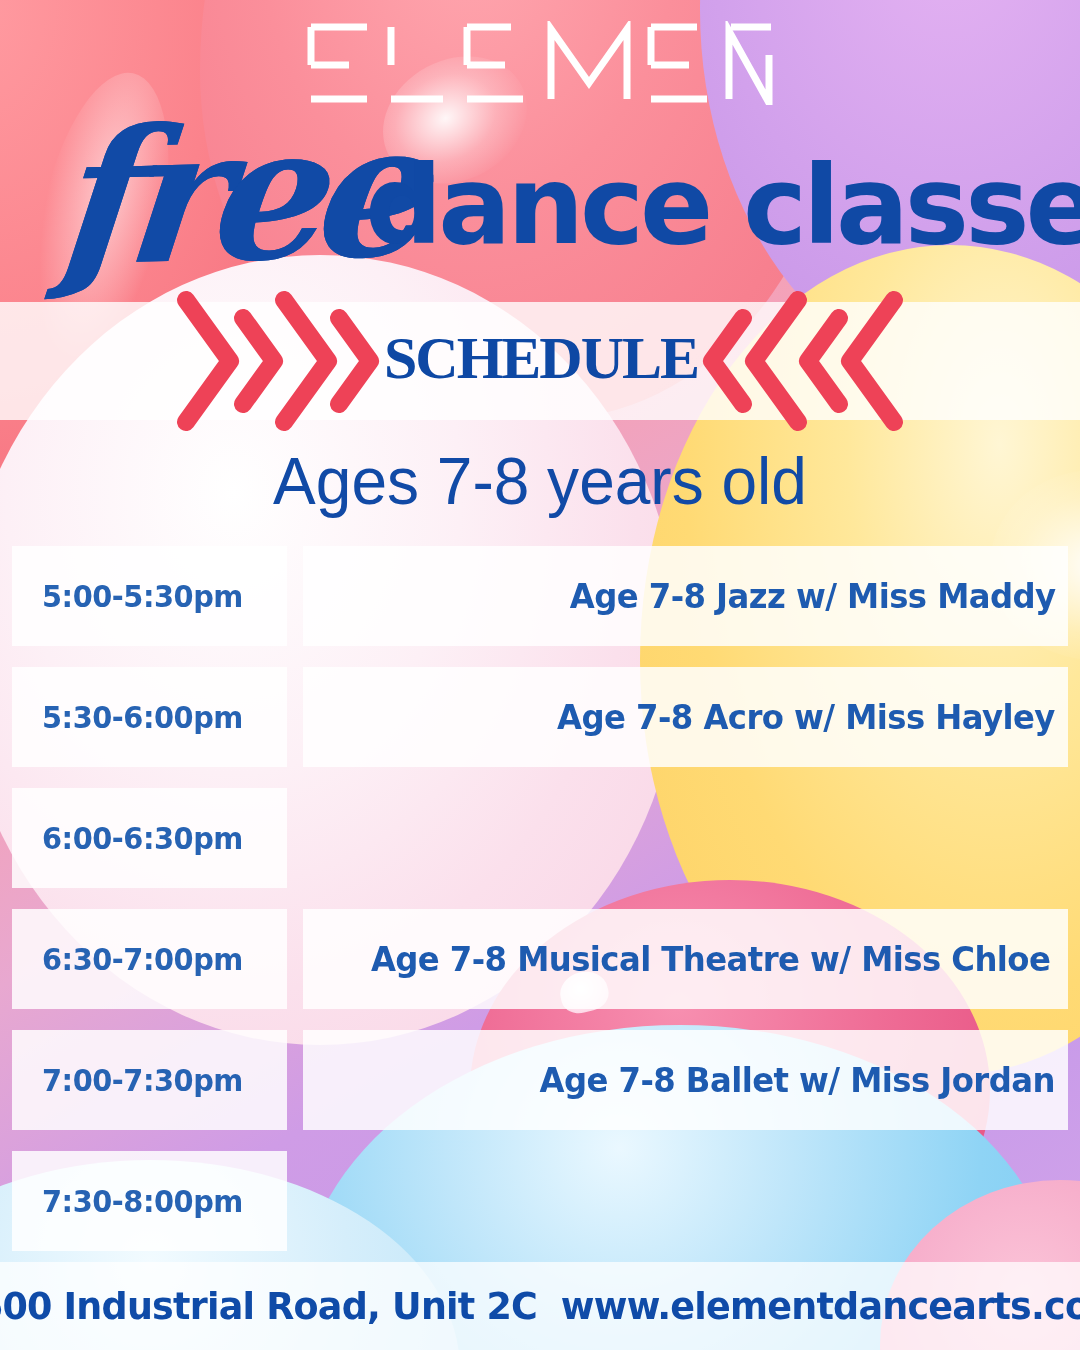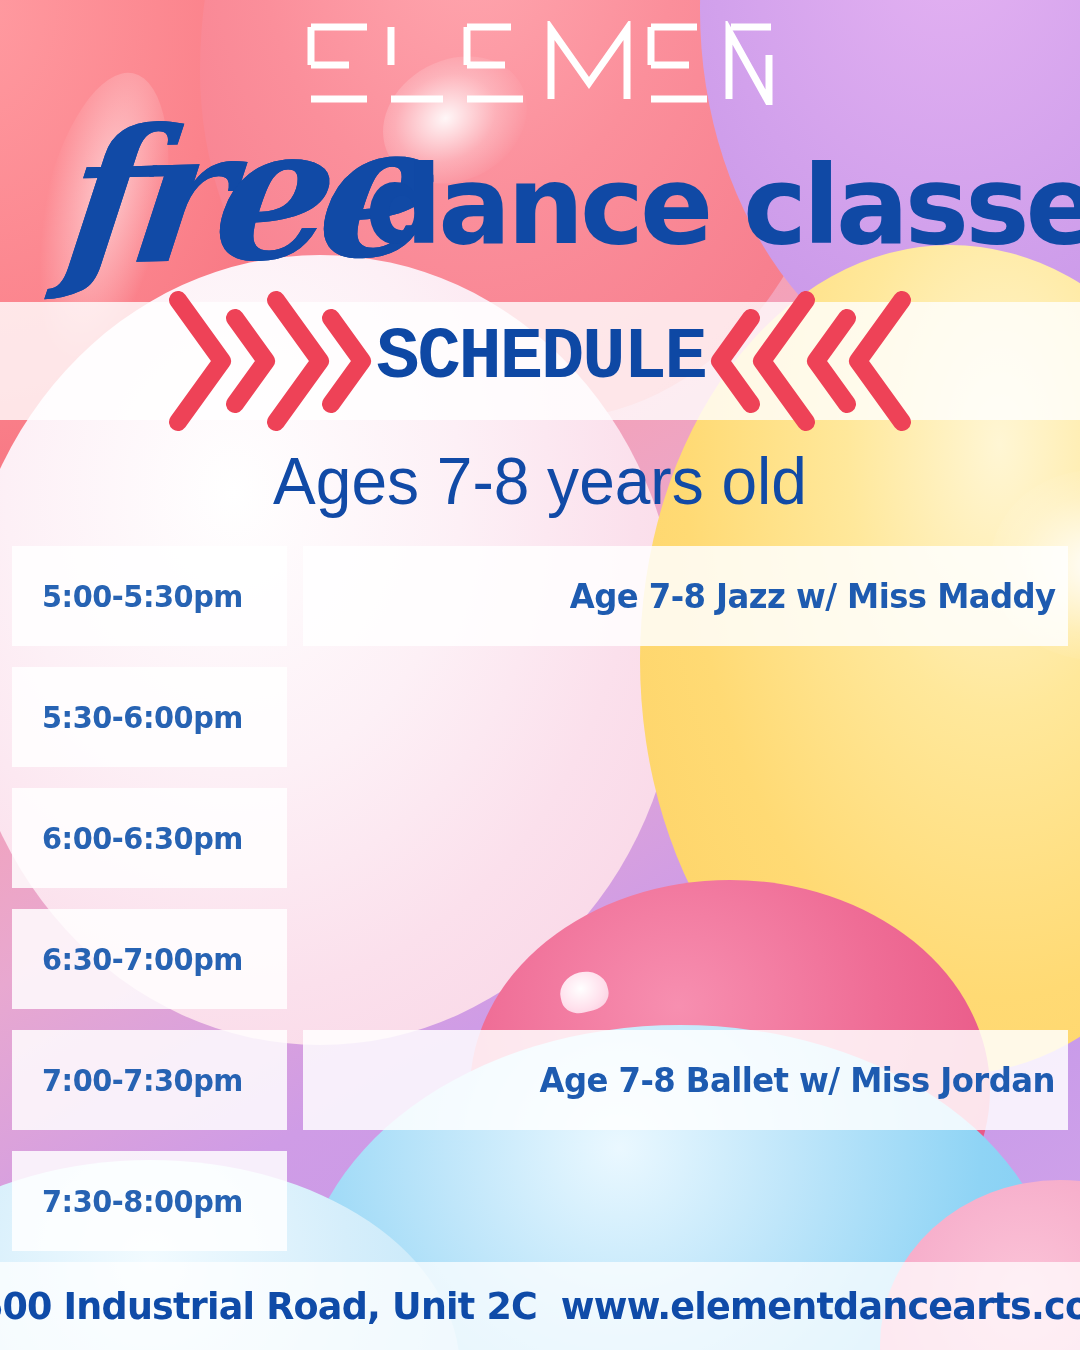--- a/index.html
+++ b/index.html
@@ -121,22 +121,22 @@
     position:absolute;left:0;right:0;top:302px;height:118px;
     background:rgba(255,255,255,.80);
   }
   #sched-row{
     position:absolute;left:0;right:0;top:278px;height:166px;
     display:flex;align-items:center;justify-content:center;gap:0;
   }
   .chev-group{display:flex;align-items:center;}
   .chev{display:block;}
   #sched-word{
-    font-family:Liberation Mono, monospace;
-    font-weight:700;font-size:72px;line-height:1;
+    font-family:Liberation Serif, serif;
+    font-weight:700;font-size:60px;line-height:1;
     color:#0E48A4;letter-spacing:-2px;
     margin:0 4px;
     padding-bottom:6px;
     white-space:nowrap;
   }
 
   
   #ages{
     position:absolute;left:0;right:0;top:446px;height:70px;
     display:flex;align-items:center;justify-content:center;
@@ -300,31 +300,37 @@
       </div>
       <div class="cell cell-class">
         <span class="class-text">Age 7-8 Jazz w/ Miss Maddy</span>
       </div>
     </div>
 
     <div class="row row-2">
       <div class="cell cell-time">
         <span class="time-text">5:30-6:00pm</span>
       </div>
+      <div class="cell cell-class">
+        <span class="class-text">Age 7-8 Acro w/ Miss Hayley</span>
+      </div>
     </div>
 
     <div class="row row-3">
       <div class="cell cell-time">
         <span class="time-text">6:00-6:30pm</span>
       </div>
     </div>
 
     <div class="row row-4">
       <div class="cell cell-time">
         <span class="time-text">6:30-7:00pm</span>
+      </div>
+      <div class="cell cell-class">
+        <span class="class-text">Age 7-8 Musical Theatre w/ Miss Chloe</span>
       </div>
     </div>
 
     <div class="row row-5">
       <div class="cell cell-time">
         <span class="time-text">7:00-7:30pm</span>
       </div>
       <div class="cell cell-class">
         <span class="class-text">Age 7-8 Ballet w/ Miss Jordan</span>
       </div>

